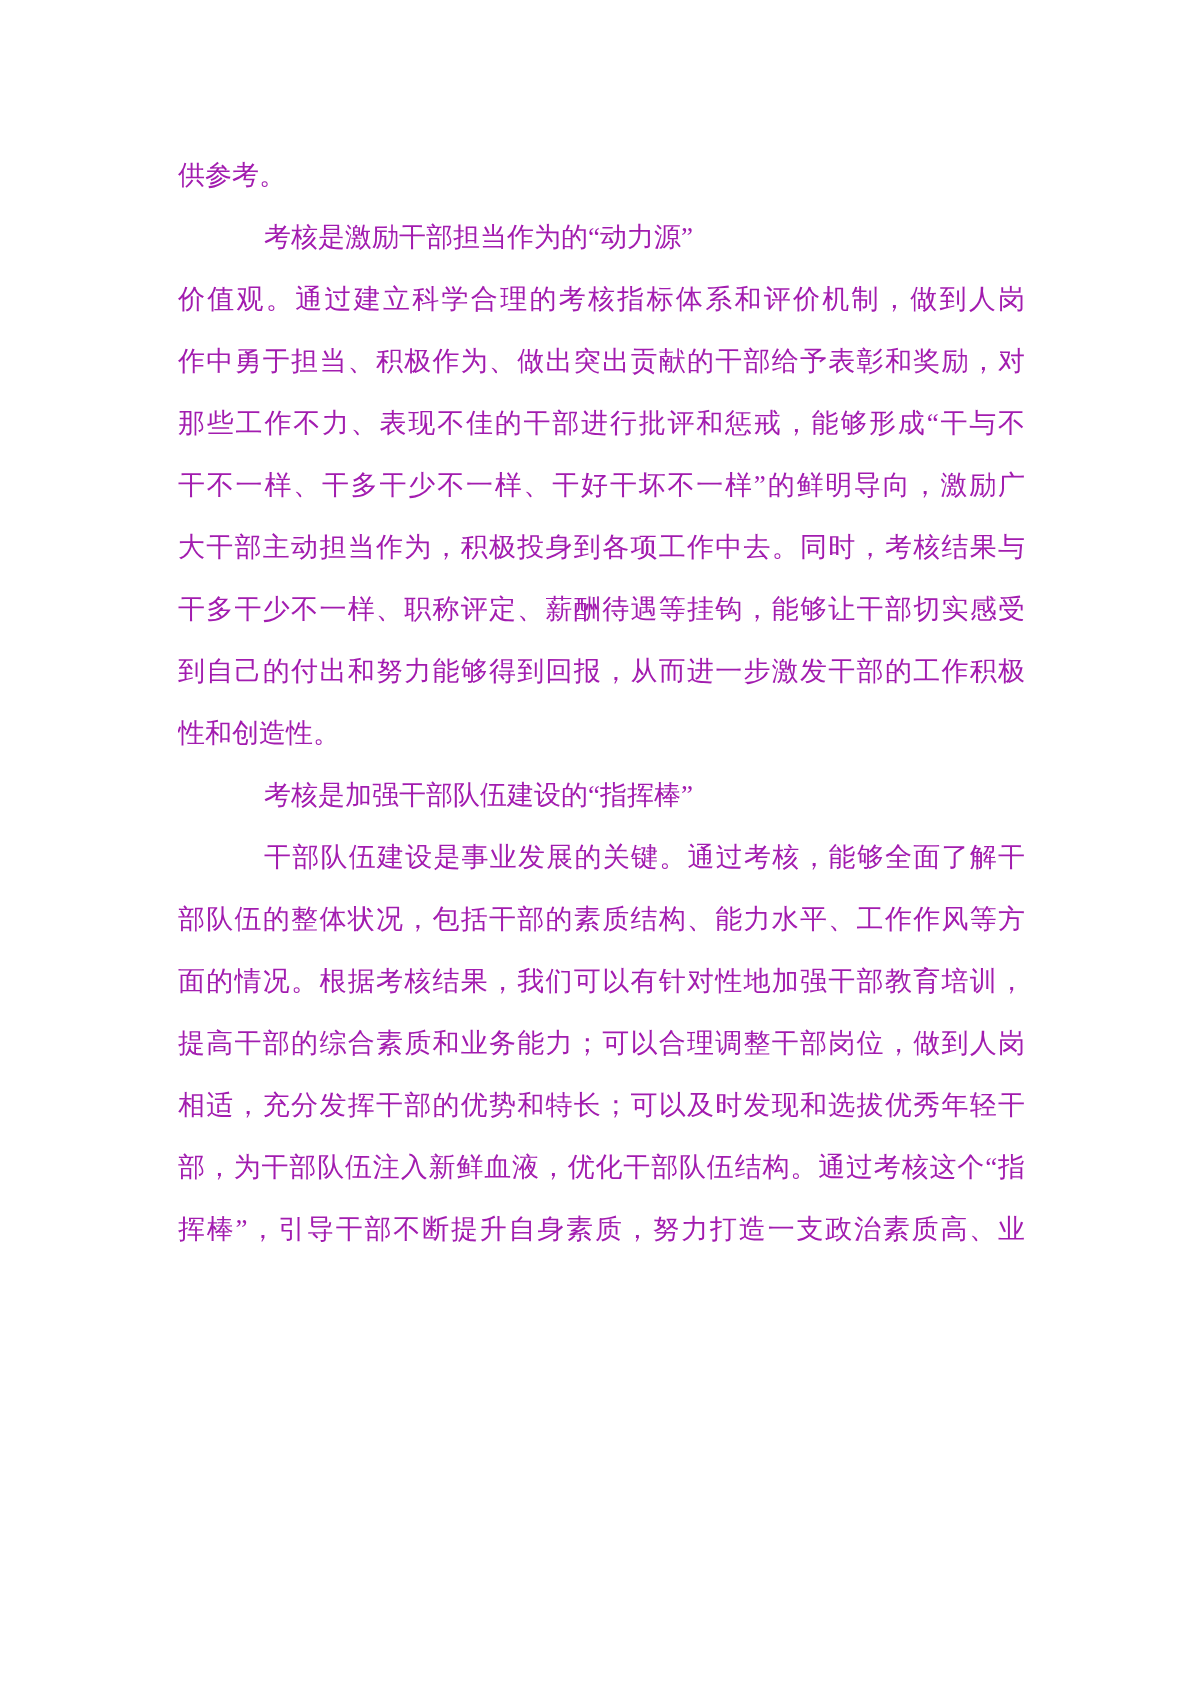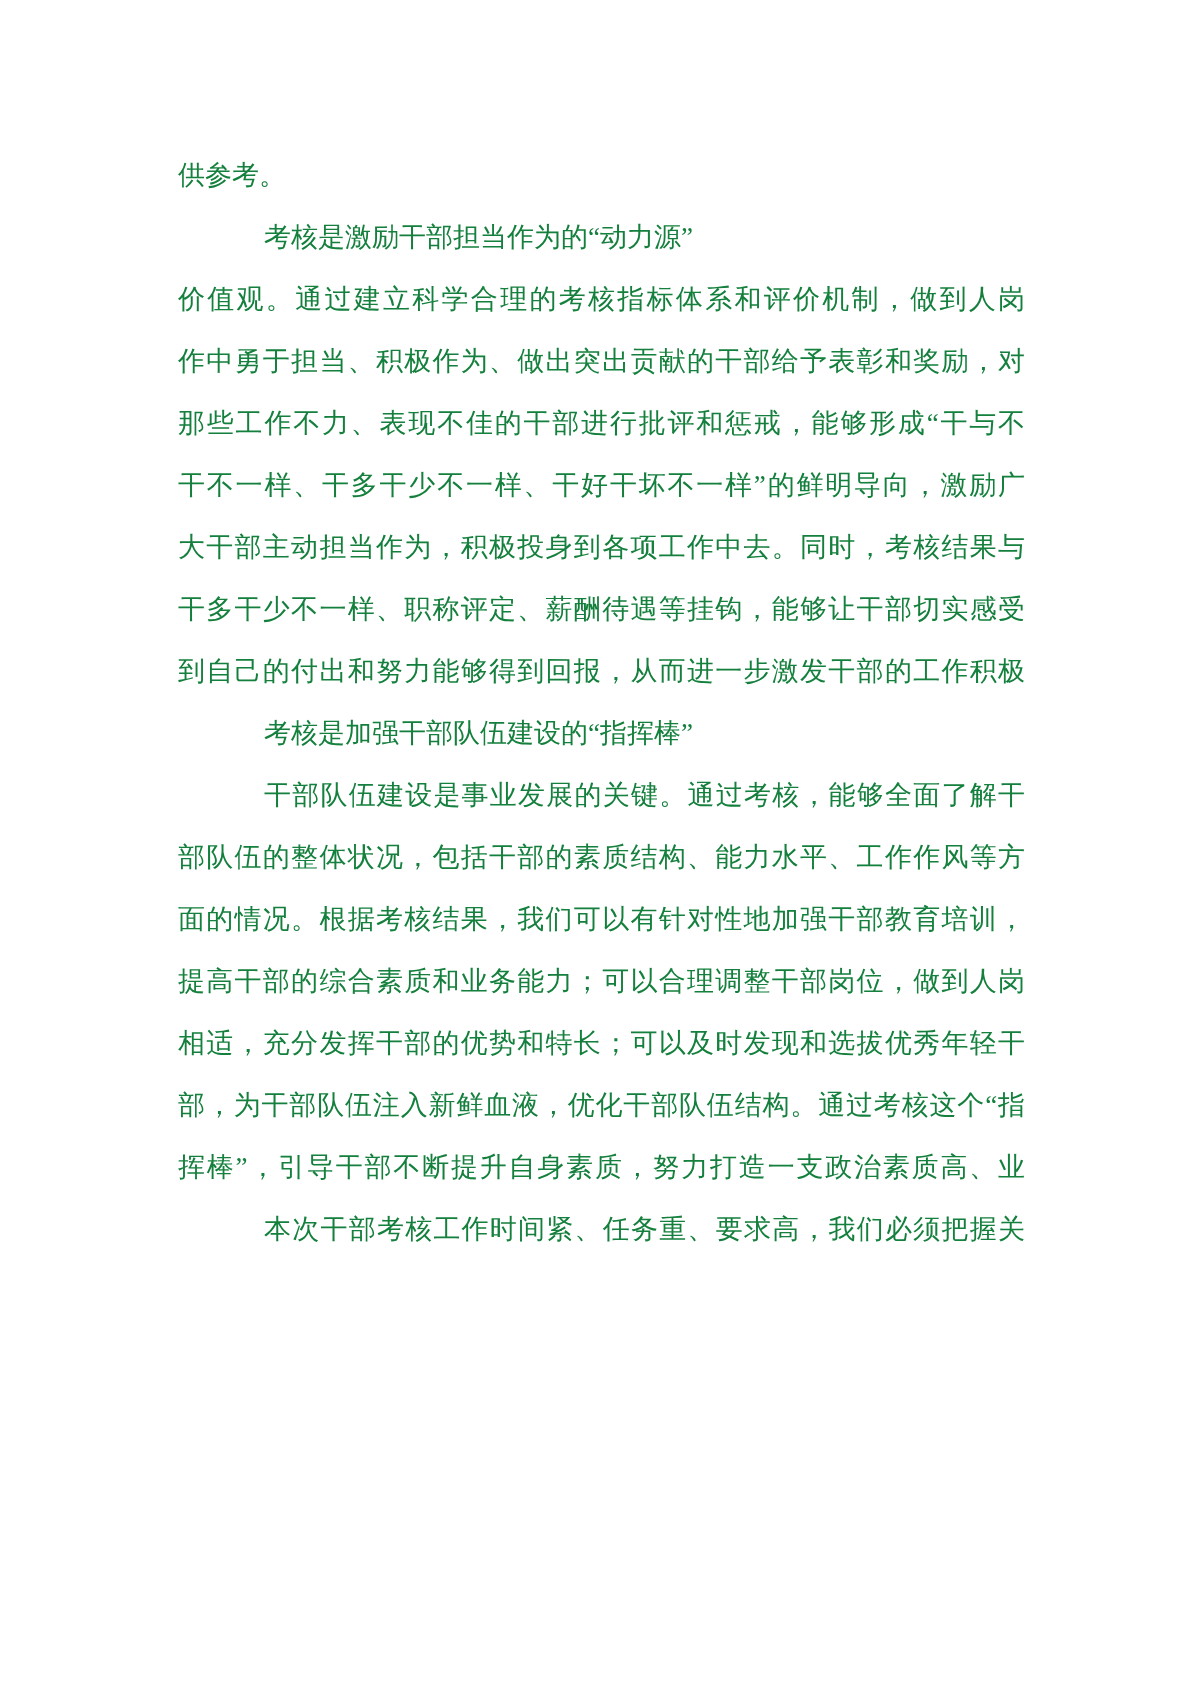--- a/index.html
+++ b/index.html
@@ -14,21 +14,21 @@
     background: #ffffff;
     box-sizing: border-box;
     padding: 144px 165px 0 178px;
     overflow: hidden;
     font-family: "Liberation Serif", "DejaVu Serif", serif;
   }
   .line {
     height: 62px;
     line-height: 62px;
     font-size: 27px;
-    color: #15803d;
+    color: #a21caf;
     text-align: justify;
     text-align-last: justify;
     overflow: hidden;
   }
   
   .line.end {
     text-align-last: left;
   }
   
   .line.indent {
@@ -41,22 +41,22 @@
 <div class="page">
   <div class="line end">供参考。</div>
   <div class="line indent end">考核是激励干部担当作为的“动力源”</div>
   <div class="line">价值观。通过建立科学合理的考核指标体系和评价机制，做到人岗</div>
   <div class="line">作中勇于担当、积极作为、做出突出贡献的干部给予表彰和奖励，对</div>
   <div class="line">那些工作不力、表现不佳的干部进行批评和惩戒，能够形成“干与不</div>
   <div class="line">干不一样、干多干少不一样、干好干坏不一样”的鲜明导向，激励广</div>
   <div class="line">大干部主动担当作为，积极投身到各项工作中去。同时，考核结果与</div>
   <div class="line">干多干少不一样、职称评定、薪酬待遇等挂钩，能够让干部切实感受</div>
   <div class="line">到自己的付出和努力能够得到回报，从而进一步激发干部的工作积极</div>
+  <div class="line end">性和创造性。</div>
   <div class="line indent end">考核是加强干部队伍建设的“指挥棒”</div>
   <div class="line indent">干部队伍建设是事业发展的关键。通过考核，能够全面了解干</div>
   <div class="line">部队伍的整体状况，包括干部的素质结构、能力水平、工作作风等方</div>
   <div class="line">面的情况。根据考核结果，我们可以有针对性地加强干部教育培训，</div>
   <div class="line">提高干部的综合素质和业务能力；可以合理调整干部岗位，做到人岗</div>
   <div class="line">相适，充分发挥干部的优势和特长；可以及时发现和选拔优秀年轻干</div>
   <div class="line">部，为干部队伍注入新鲜血液，优化干部队伍结构。通过考核这个“指</div>
   <div class="line">挥棒”，引导干部不断提升自身素质，努力打造一支政治素质高、业</div>
-  <div class="line indent">本次干部考核工作时间紧、任务重、要求高，我们必须把握关</div>
 </div>
 
 </body></html>

